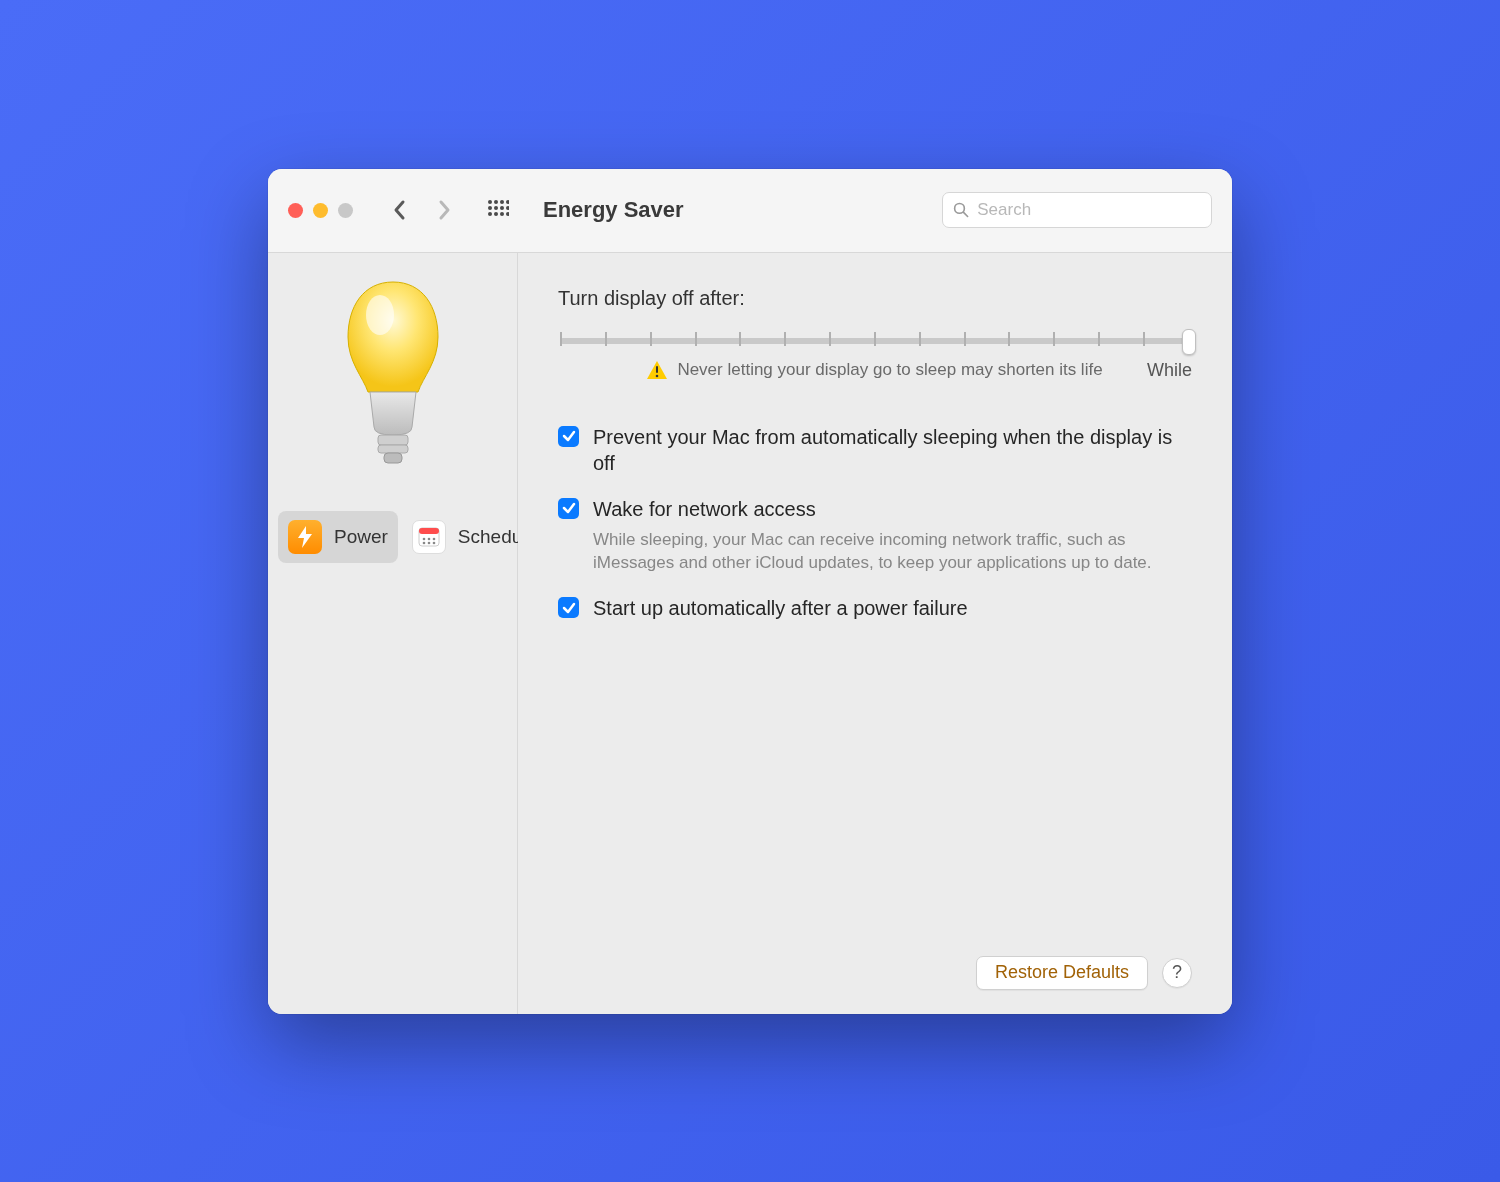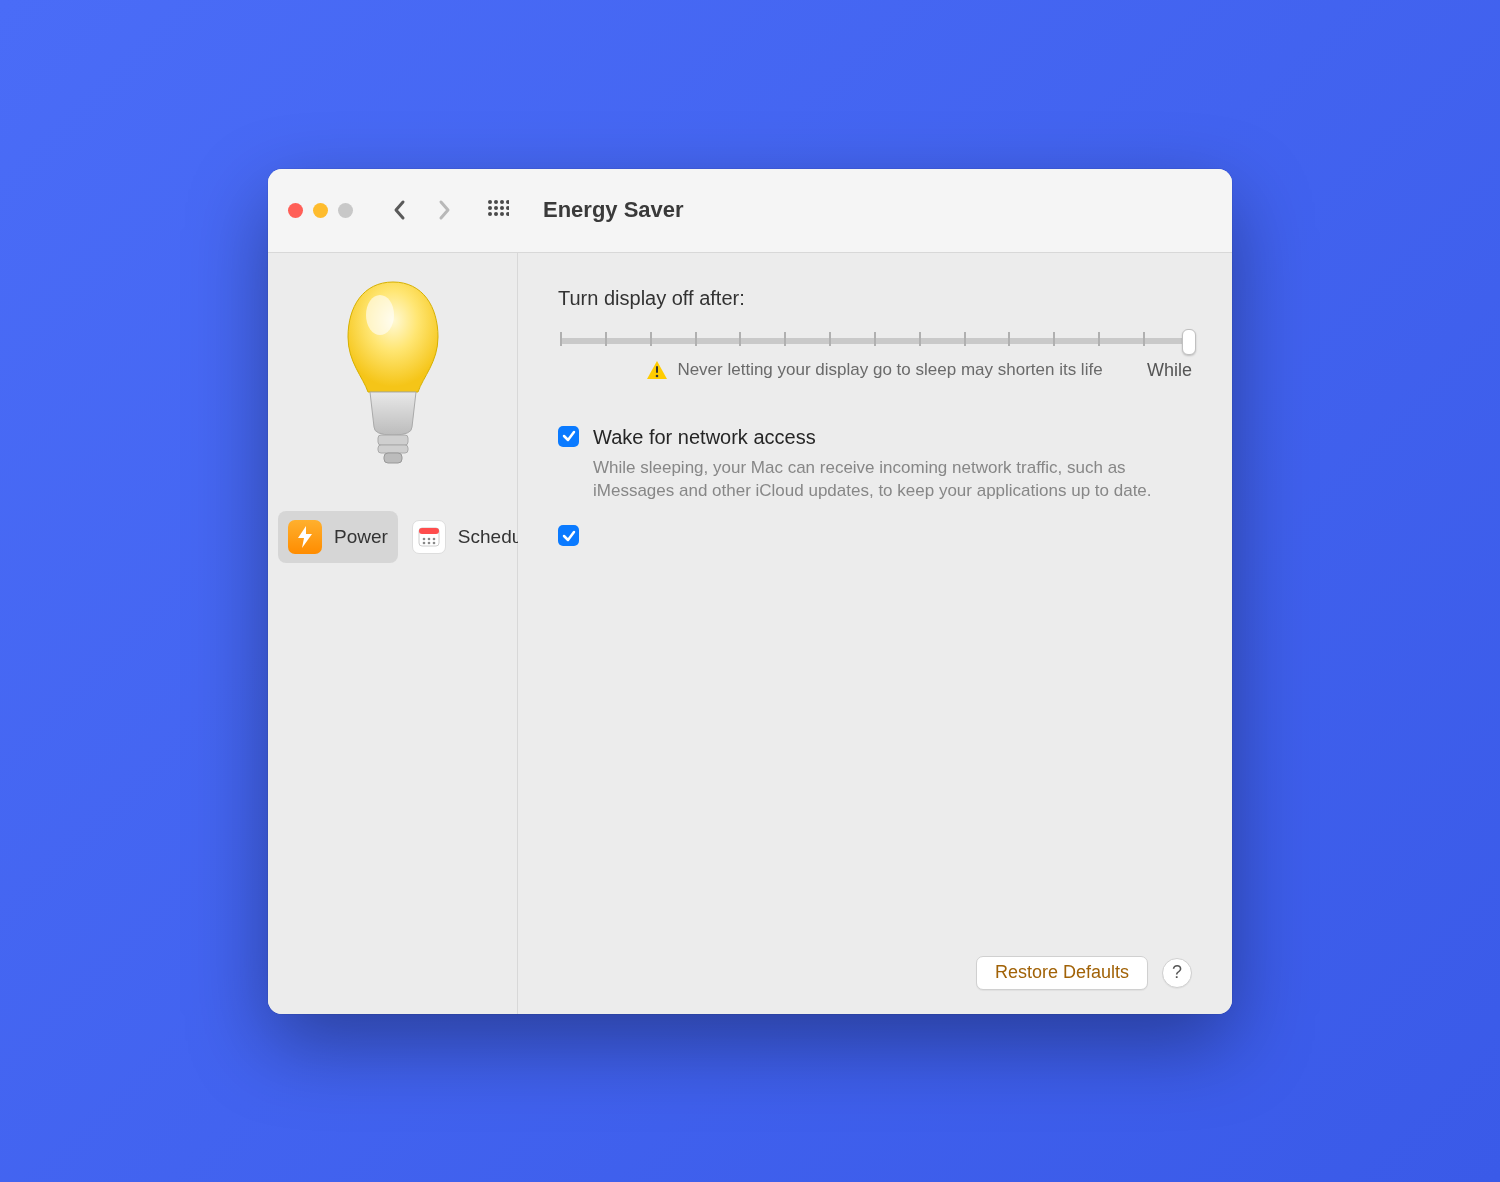--- a/index.html
+++ b/index.html
@@ -197,20 +197,27 @@
           <circle cx="15" cy="9" r="2" fill="#4a4a4a"></circle>
           <circle cx="21" cy="9" r="2" fill="#4a4a4a"></circle>
         <circle cx="3" cy="15" r="2" fill="#4a4a4a"></circle>
           <circle cx="9" cy="15" r="2" fill="#4a4a4a"></circle>
           <circle cx="15" cy="15" r="2" fill="#4a4a4a"></circle>
           <circle cx="21" cy="15" r="2" fill="#4a4a4a"></circle>
       </svg>
     </div>
     <div class="title">Energy Saver</div>
     <div class="spacer"></div>
+    <div class="search-box">
+      <svg width="18" height="18" viewBox="0 0 20 20">
+        <circle cx="8" cy="8" r="6" stroke="#9a9a9a" stroke-width="2" fill="none"></circle>
+        <line x1="13" y1="13" x2="18" y2="18" stroke="#9a9a9a" stroke-width="2" stroke-linecap="round"></line>
+      </svg>
+      <input type="text" placeholder="Search" style="">
+    </div>
   </div>
 
   <div class="body">
     <div class="sidebar">
       <div class="bulb-wrap">
         <svg width="110" height="190" viewBox="0 0 110 190">
           <defs>
             <radialGradient id="bulbGlow" cx="50%" cy="35%" r="60%">
               <stop offset="0%" stop-color="#fff9d6"></stop>
               <stop offset="45%" stop-color="#ffe673"></stop>
@@ -287,39 +294,52 @@
               <rect x="9" y="5" width="2" height="7" fill="#333" rx="1"></rect>
               <circle cx="10" cy="15" r="1.3" fill="#333"></circle>
             </svg>
             <span>Never letting your display go to sleep may shorten its life</span>
           </div>
           <div class="never-label">While</div>
         </div>
       </div>
 
       <div class="options">
-
         <div class="option-row">
           <div class="checkbox">
             <svg width="14" height="14" viewBox="0 0 14 14">
                 <path d="M2 7 L6 11 L12 3" stroke="#fff" stroke-width="2.5" fill="none" stroke-linecap="round" stroke-linejoin="round"></path>
               </svg>
           </div>
           <div>
-            <div class="opt-main">Wake for network access</div>
-            <div class="opt-sub">While sleeping, your Mac can receive incoming network traffic, such as iMessages and other iCloud updates, to keep your applications up to date.</div>
+            <div class="opt-main">Prevent your Mac from automatically sleeping when the display is off</div>
           </div>
         </div>
 
         <div class="option-row">
           <div class="checkbox">
             <svg width="14" height="14" viewBox="0 0 14 14">
                 <path d="M2 7 L6 11 L12 3" stroke="#fff" stroke-width="2.5" fill="none" stroke-linecap="round" stroke-linejoin="round"></path>
               </svg>
           </div>
+          <div>
+            <div class="opt-main">Wake for network access</div>
+            <div class="opt-sub">While sleeping, your Mac can receive incoming network traffic, such as iMessages and other iCloud updates, to keep your applications up to date.</div>
+          </div>
+        </div>
+
+        <div class="option-row">
+          <div class="checkbox">
+            <svg width="14" height="14" viewBox="0 0 14 14">
+                <path d="M2 7 L6 11 L12 3" stroke="#fff" stroke-width="2.5" fill="none" stroke-linecap="round" stroke-linejoin="round"></path>
+              </svg>
+          </div>
+          <div>
+            <div class="opt-main">Start up automatically after a power failure</div>
+          </div>
         </div>
       </div>
 
       <div class="footer">
         <div class="btn">Restore Defaults</div>
         <div class="help-btn">?</div>
       </div>
     </div>
   </div>
 </div>

